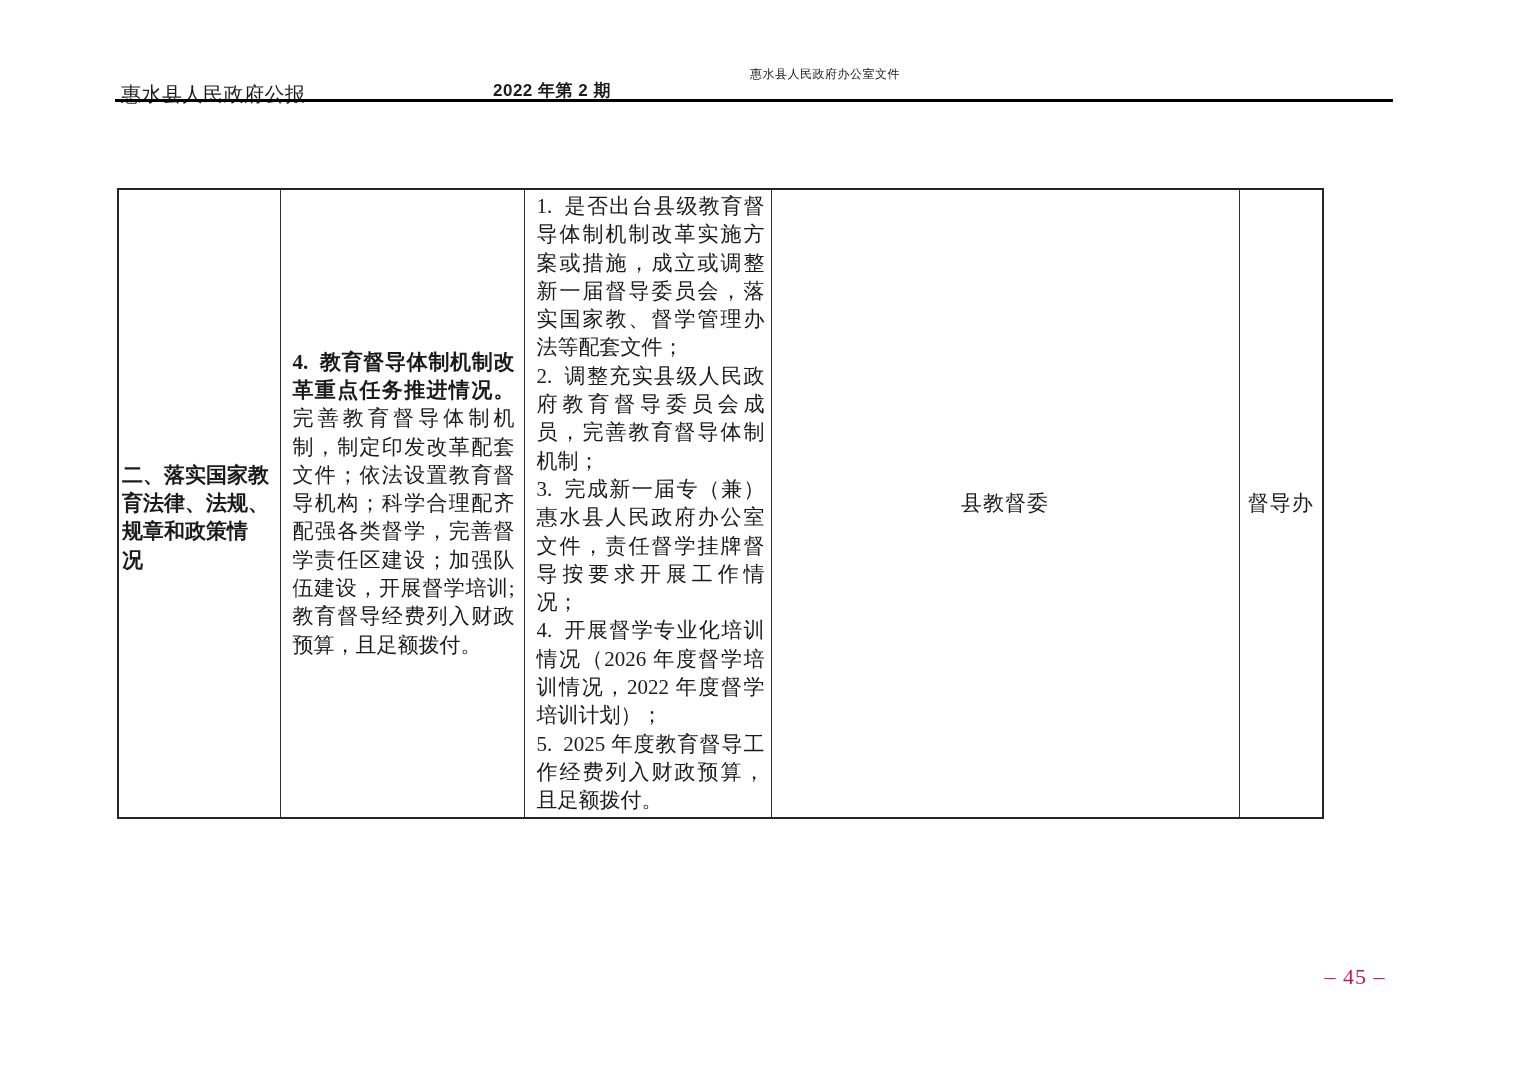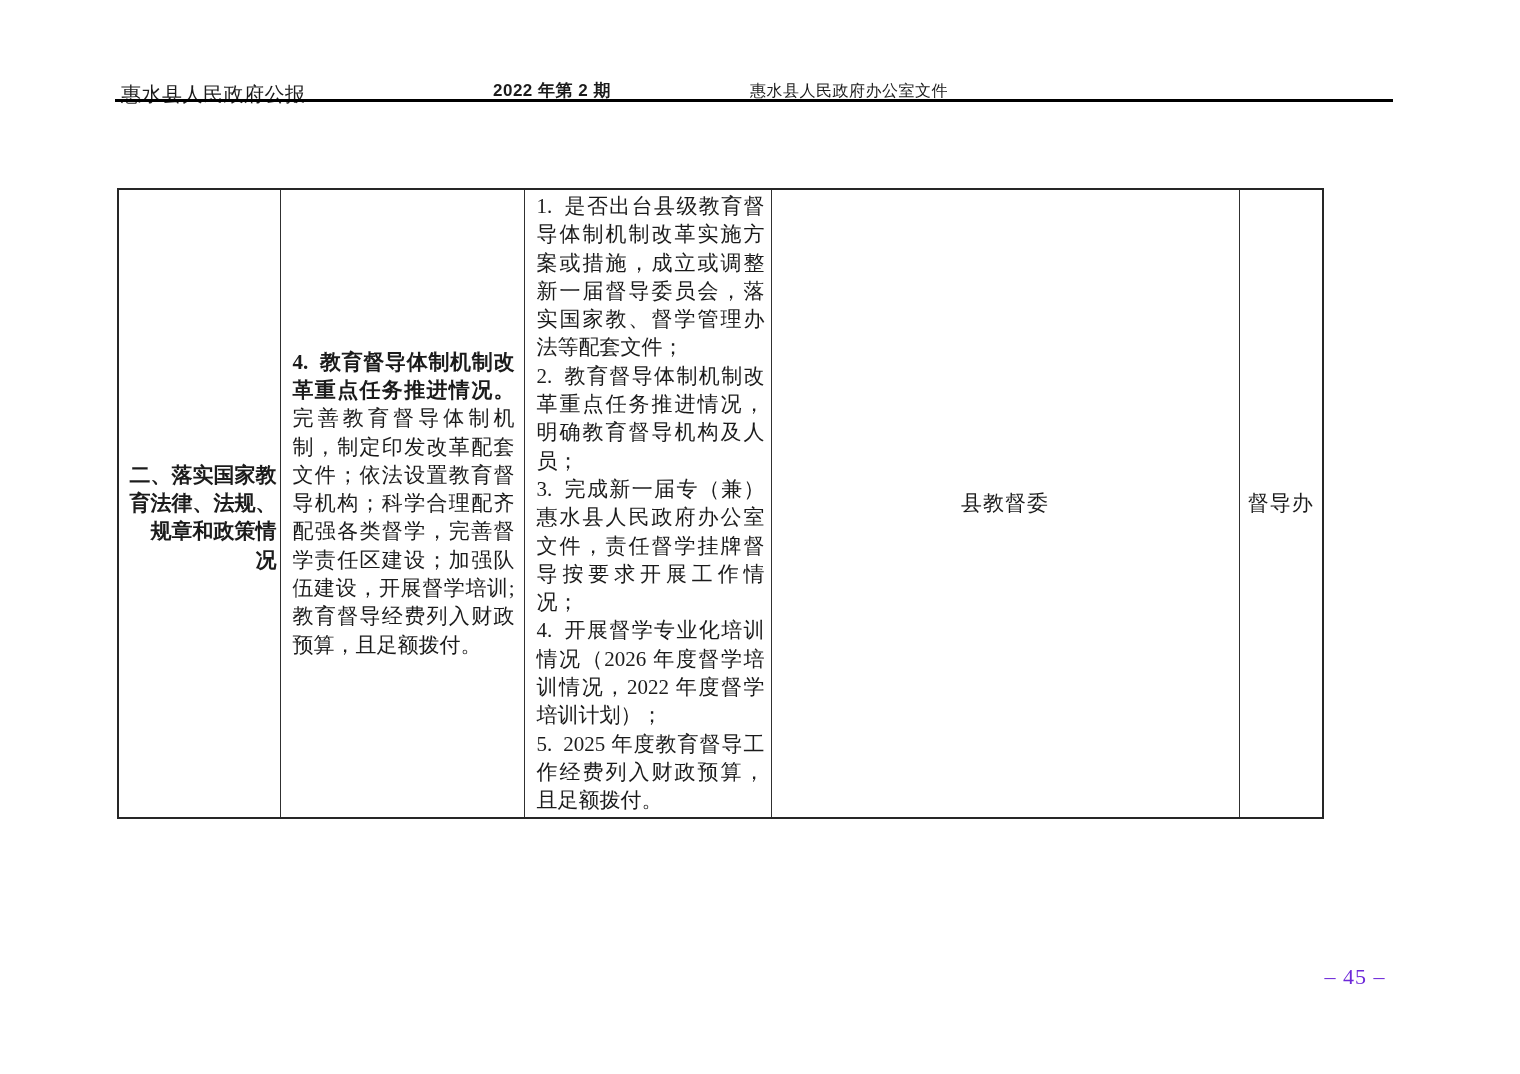--- a/index.html
+++ b/index.html
@@ -14,43 +14,43 @@
     position:absolute; left:121px; top:81px;
     font-family:"Liberation Sans","DejaVu Sans",sans-serif;
     font-size:20px; letter-spacing:0.5px;
   }
   .hdr-center {
     position:absolute; left:493px; top:79px;
     font-family:"Liberation Sans","DejaVu Sans",sans-serif;
     font-size:17px; font-weight:600; letter-spacing:0.5px;
   }
   .hdr-right {
-    position:absolute; left:750px; top:81px;
+    position:absolute; left:750px; top:66px;
     font-family:Liberation Sans, sans-serif;
-    font-size:16px; letter-spacing:0.5px;
+    font-size:12px; letter-spacing:0.5px;
   }
   .hdr-rule {
     position:absolute; left:115px; top:99px; width:1278px; height:1px;
     border-top:2px solid #000; border-bottom:1px solid #000;
     background:#fff;
   }
   
   table.assessment {
     position:absolute; left:117px; top:188px;
     width:1205px; height:623px;
     border-collapse:collapse; table-layout:fixed;
     border:2px solid #262626;
   }
   table.assessment td {
     border:1px solid #303030;
     font-size:21px; line-height:28.3px;
     vertical-align:middle;
   }
   td.cat {
-    text-align:right;
+    text-align:left;
     font-family:"Liberation Sans","DejaVu Sans",sans-serif;
     font-weight:600; font-size:21px; line-height:29px;
     white-space:pre-line;
     padding:2px 3px;
   }
   td.item {
     padding:0 9px 0 12px;
     text-align:justify; text-justify:inter-character;
     line-height:28.5px;
   }
@@ -61,21 +61,21 @@
     padding:2px 6px 2px 12px;
     line-height:28.2px;
   }
   td.criteria p { text-align:justify; text-justify:inter-character; }
   td.criteria .num { padding-right:11px; }
   td.unit, td.office { text-align:center; letter-spacing:1px;margin-top:35px; }
   
   .pageno {
     position:absolute; left:1300px; top:964px; width:110px;
     font-size:22px; text-align:center; letter-spacing:1px;
-    color:#6d28d9;
+    color:#be185d;
   }
 </style>
 </head>
 <body>
 
 <div>
   <span class="hdr-left">惠水县人民政府公报</span>
   <span class="hdr-center">2022 年第 2 期</span>
   <span class="hdr-right">惠水县人民政府办公室文件</span>
   <div class="hdr-rule"></div>
@@ -95,21 +95,21 @@
       <span>二、落实国家教
 育法律、法规、
 规章和政策情
 况</span>
     </td>
     <td class="item">
       <p><span class="lead-num">4.</span><span class="lead-title">教育督导体制机制改革重点任务推进情况。</span><span>完善教育督导体制机制，制定印发改革配套文件；依法设置教育督导机构；科学合理配齐配强各类督学，完善督学责任区建设；加强队伍建设，开展督学培训;教育督导经费列入财政预算，且足额拨付。</span></p>
     </td>
     <td class="criteria">
       <p><span class="num">1.</span><span>是否出台县级教育督导体制机制改革实施方案或措施，成立或调整新一届督导委员会，落实国家教、督学管理办法等配套文件；</span></p>
-      <p><span class="num">2.</span><span>教育督导体制机制改革重点任务推进情况，明确教育督导机构及人员；</span></p>
+      <p><span class="num">2.</span><span>调整充实县级人民政府教育督导委员会成员，完善教育督导体制机制；</span></p>
       <p><span class="num">3.</span><span>完成新一届专（兼）惠水县人民政府办公室文件，责任督学挂牌督导按要求开展工作情况；</span></p>
       <p><span class="num">4.</span><span>开展督学专业化培训情况（2026 年度督学培训情况，2022 年度督学培训计划）；</span></p>
       <p><span class="num">5.</span><span>2025 年度教育督导工作经费列入财政预算，且足额拨付。</span></p>
     </td>
     <td class="unit">
       <span>县教督委</span>
     </td>
     <td class="office">
       <span>督导办</span>
     </td>

